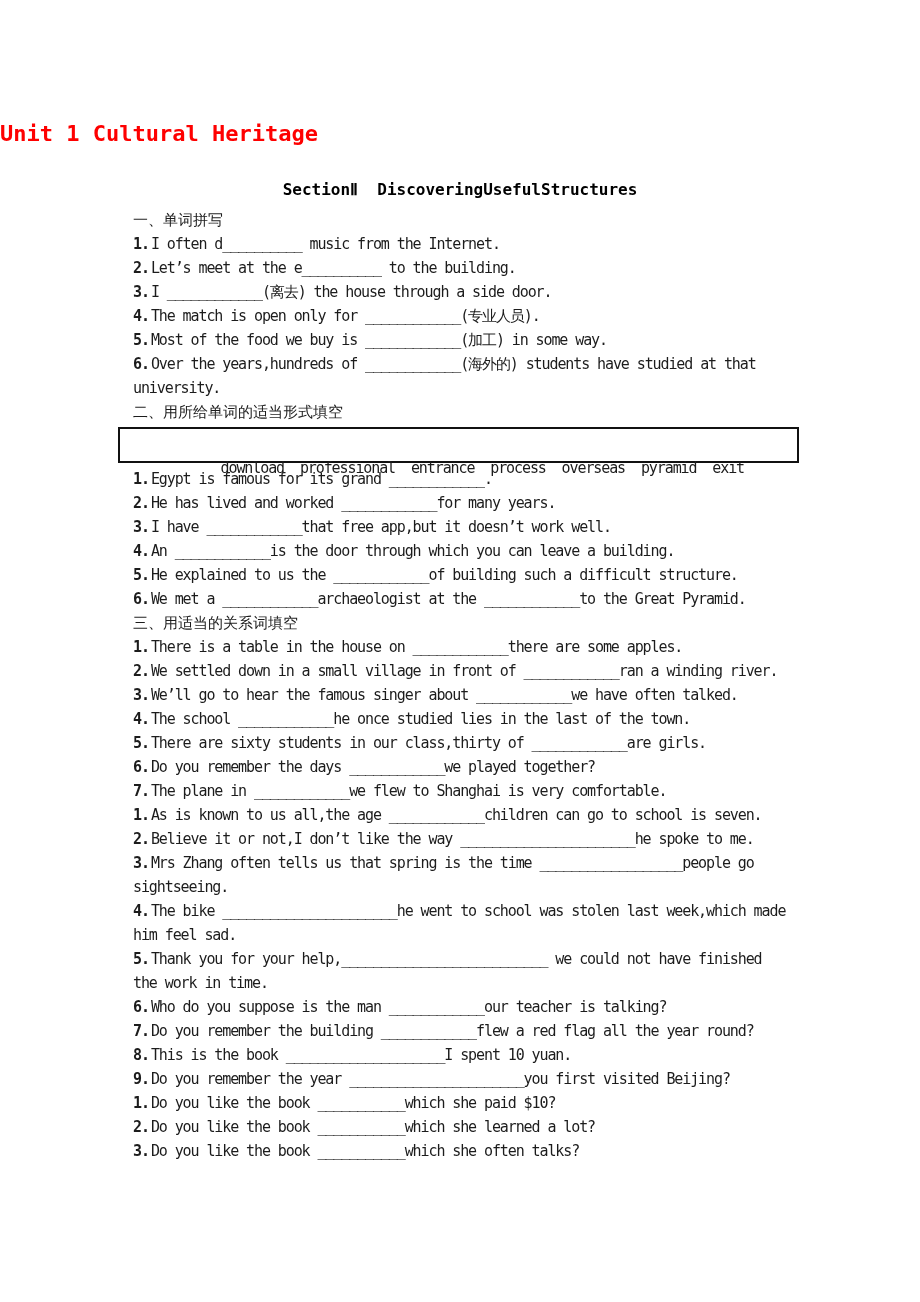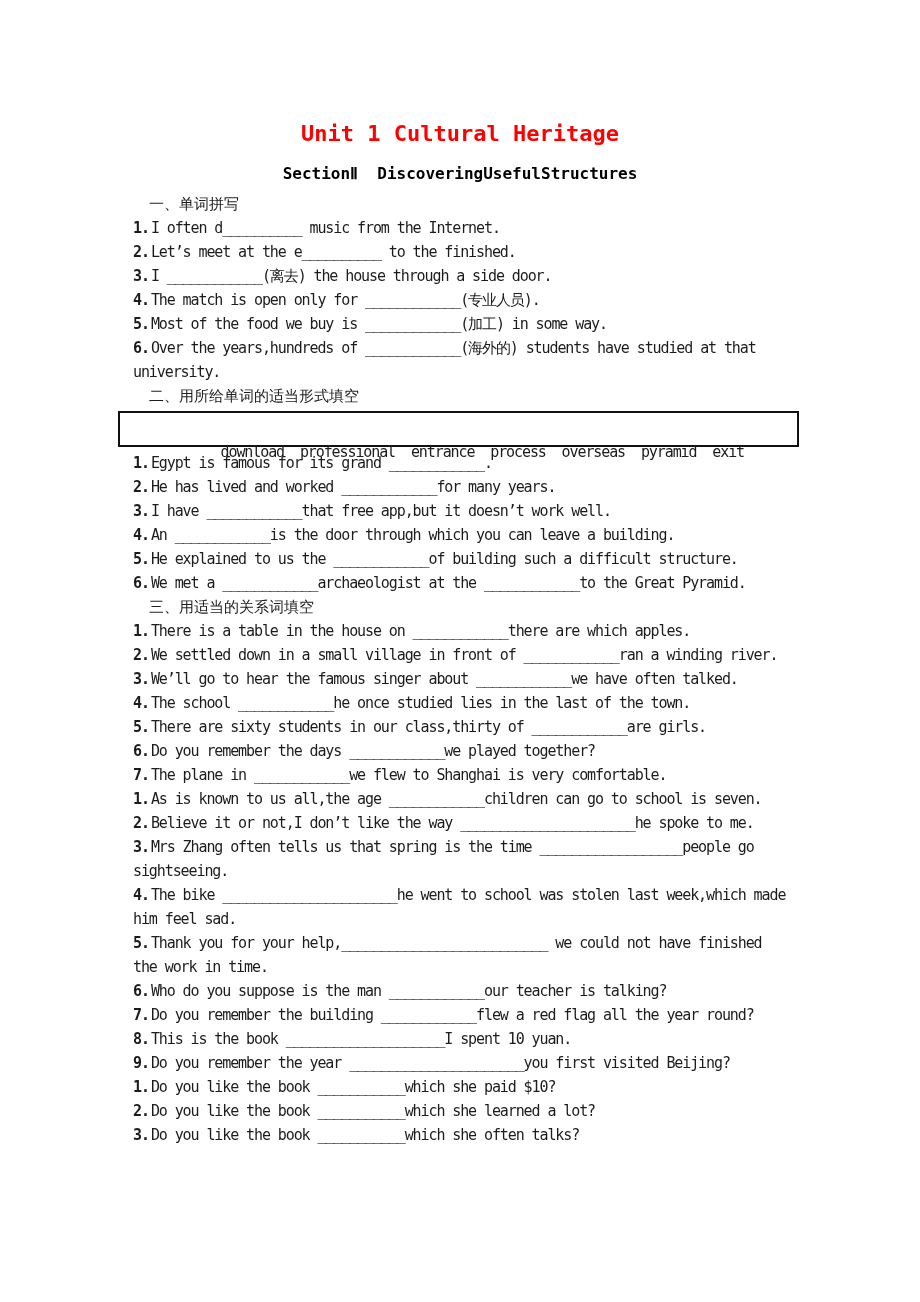--- a/index.html
+++ b/index.html
@@ -14,48 +14,47 @@
     font-family: "DejaVu Sans Mono", "Liberation Mono", monospace;
     color: #1c1c1c;
   }
   .page {
     box-sizing: border-box;
     width: 920px;
     height: 1302px;
     padding-top: 120px;
   }
   .title {
-    text-align: center;
+    text-align: left;
     color: #fe0000;
     font-size: 22px;
     font-weight: bold;
     line-height: 28px;
     letter-spacing: 0;
     white-space: pre;
   }
   .subtitle {
     text-align: center;
     color: #000000;
     font-size: 16px;
     font-weight: bold;
     line-height: 20px;
-    margin-top: 16px;
+    margin-top: 32px;
     white-space: pre;
   }
   .content {
     width: 660px;
     margin: 8px 0 0 133px;
     font-size: 15px;
     line-height: 24px;
     letter-spacing: -1.1px;
   }
   .section-heading {
     white-space: pre-wrap;
     letter-spacing: 0;
-    margin-left: 16px;
   }
   .item {
     white-space: pre-wrap;
   }
   .item .num {
     font-weight: bold;
     padding-right: 2px;
   }
   .word-bank {
     box-sizing: border-box;
@@ -73,21 +72,21 @@
 <div class="page">
   <div class="title">Unit 1 Cultural Heritage</div>
   <div class="subtitle">SectionⅡ  DiscoveringUsefulStructures</div>
   <div class="content">
   <div class="section">
     <div class="section-heading">一、单词拼写</div>
 
     <div>
   <div class="item"><span class="num">1.</span><span>I often d__________ music from the Internet.</span></div>
 
-  <div class="item"><span class="num">2.</span><span>Let’s meet at the e__________ to the finished.</span></div>
+  <div class="item"><span class="num">2.</span><span>Let’s meet at the e__________ to the building.</span></div>
 
   <div class="item"><span class="num">3.</span><span>I ____________(离去) the house through a side door.</span></div>
 
   <div class="item"><span class="num">4.</span><span>The match is open only for ____________(专业人员).</span></div>
 
   <div class="item"><span class="num">5.</span><span>Most of the food we buy is ____________(加工) in some way.</span></div>
 
   <div class="item"><span class="num">6.</span><span>Over the years,hundreds of ____________(海外的) students have studied at that university.</span></div>
 </div>
   </div>
@@ -109,21 +108,21 @@
   <div class="item"><span class="num">5.</span><span>He explained to us the ____________of building such a difficult structure.</span></div>
 
   <div class="item"><span class="num">6.</span><span>We met a ____________archaeologist at the ____________to the Great Pyramid.</span></div>
 </div>
   </div>
 
   <div class="section">
     <div class="section-heading">三、用适当的关系词填空</div>
 
     <div>
-  <div class="item"><span class="num">1.</span><span>There is a table in the house on ____________there are which apples.</span></div>
+  <div class="item"><span class="num">1.</span><span>There is a table in the house on ____________there are some apples.</span></div>
 
   <div class="item"><span class="num">2.</span><span>We settled down in a small village in front of ____________ran a winding river.</span></div>
 
   <div class="item"><span class="num">3.</span><span>We’ll go to hear the famous singer about ____________we have often talked.</span></div>
 
   <div class="item"><span class="num">4.</span><span>The school ____________he once studied lies in the last of the town.</span></div>
 
   <div class="item"><span class="num">5.</span><span>There are sixty students in our class,thirty of ____________are girls.</span></div>
 
   <div class="item"><span class="num">6.</span><span>Do you remember the days ____________we played together?</span></div>

